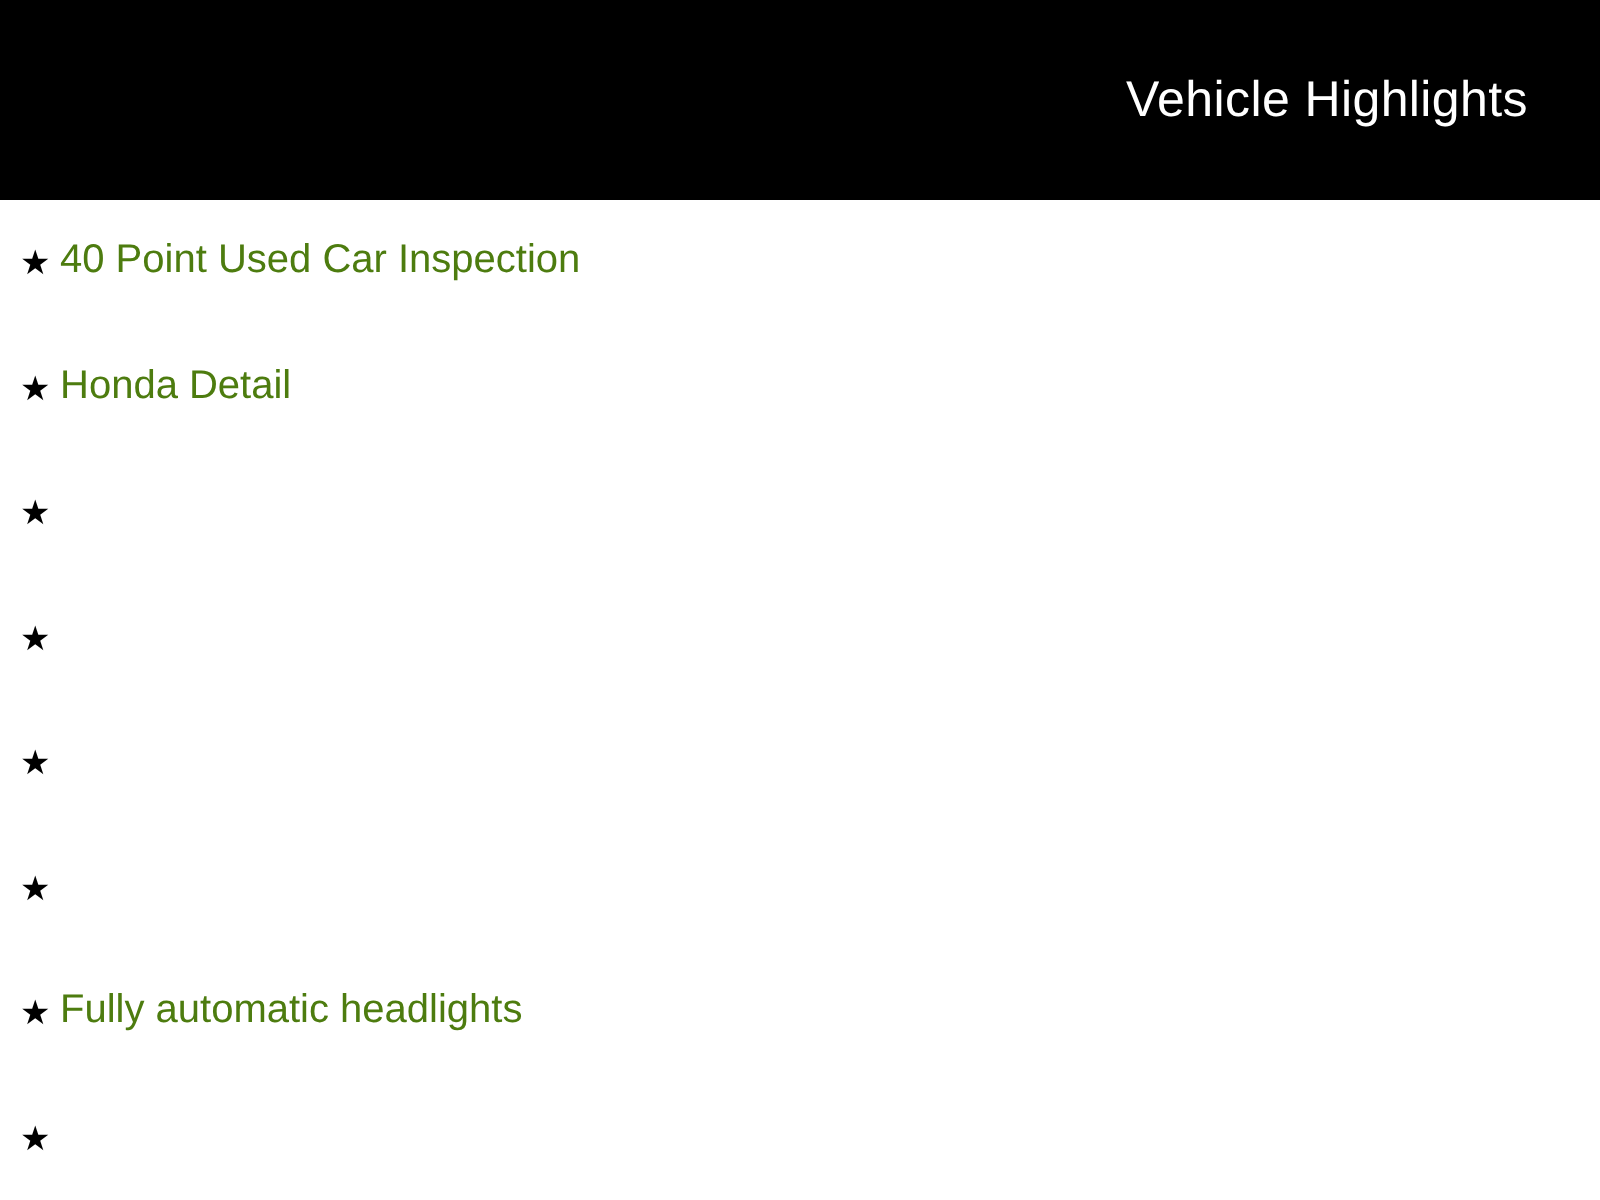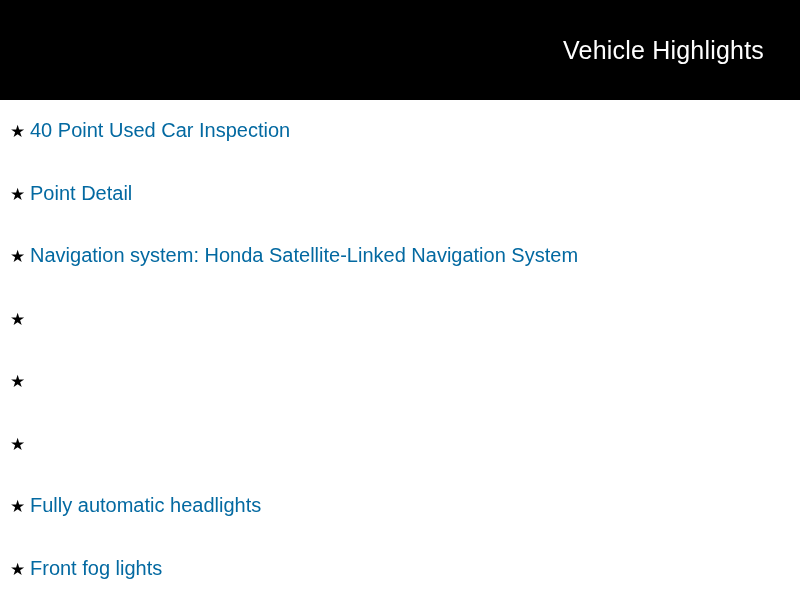--- a/index.html
+++ b/index.html
@@ -60,21 +60,21 @@
     display: inline-block;
     width: 20px;
     flex: 0 0 20px;
     color: #000000;
     font-size: 17px;
     line-height: 1;
     text-align: left;
     margin-top: 23px;
   }
   .highlight-text {
-    color: #0369a1;
+    color: #4d7c0f;
     font-size: 20px;
     font-weight: 400;
     line-height: 1;
     margin-top: 20px;
     white-space: nowrap;
   }
 </style>
 </head>
 <body>
 
@@ -84,38 +84,36 @@
     <div class="header-title">Vehicle Highlights</div>
   </div>
 
   <ul class="highlights">
     <li class="highlight-item">
       <span class="bullet-star">★</span>
       <span class="highlight-text">40 Point Used Car Inspection</span>
     </li>
     <li class="highlight-item">
       <span class="bullet-star">★</span>
-      <span class="highlight-text">Point Detail</span>
+      <span class="highlight-text">Honda Detail</span>
     </li>
     <li class="highlight-item">
       <span class="bullet-star">★</span>
-      <span class="highlight-text">Navigation system: Honda Satellite-Linked Navigation System</span>
     </li>
     <li class="highlight-item">
       <span class="bullet-star">★</span>
     </li>
     <li class="highlight-item">
       <span class="bullet-star">★</span>
     </li>
     <li class="highlight-item">
       <span class="bullet-star">★</span>
     </li>
     <li class="highlight-item">
       <span class="bullet-star">★</span>
       <span class="highlight-text">Fully automatic headlights</span>
     </li>
     <li class="highlight-item">
       <span class="bullet-star">★</span>
-      <span class="highlight-text">Front fog lights</span>
     </li>
   </ul>
 
 </div>
 
 </body></html>

